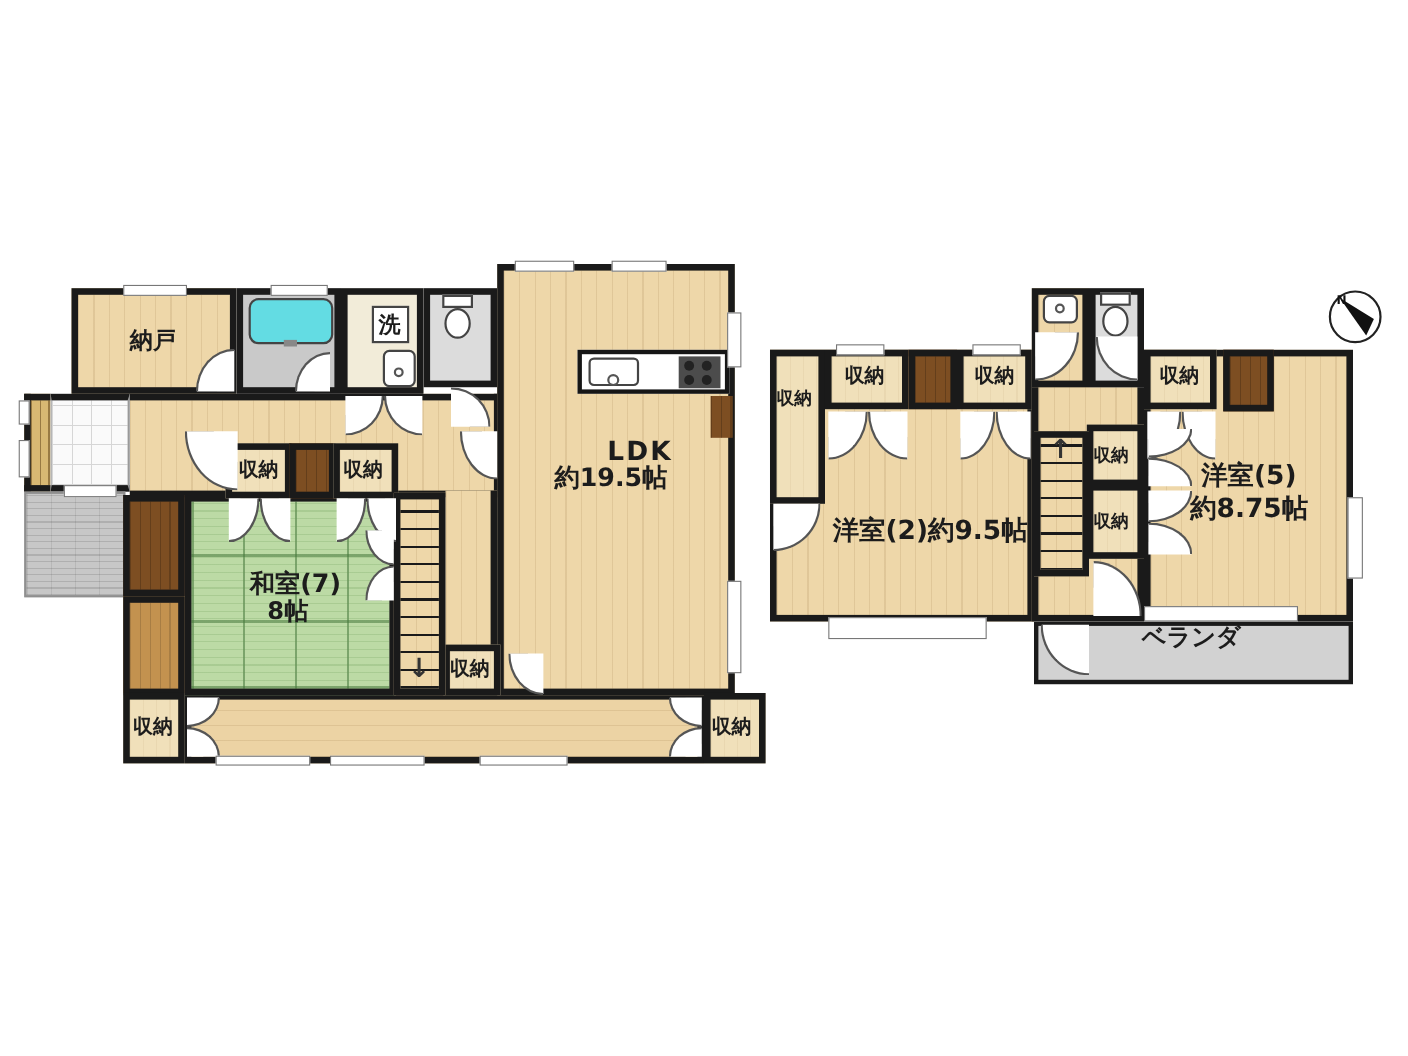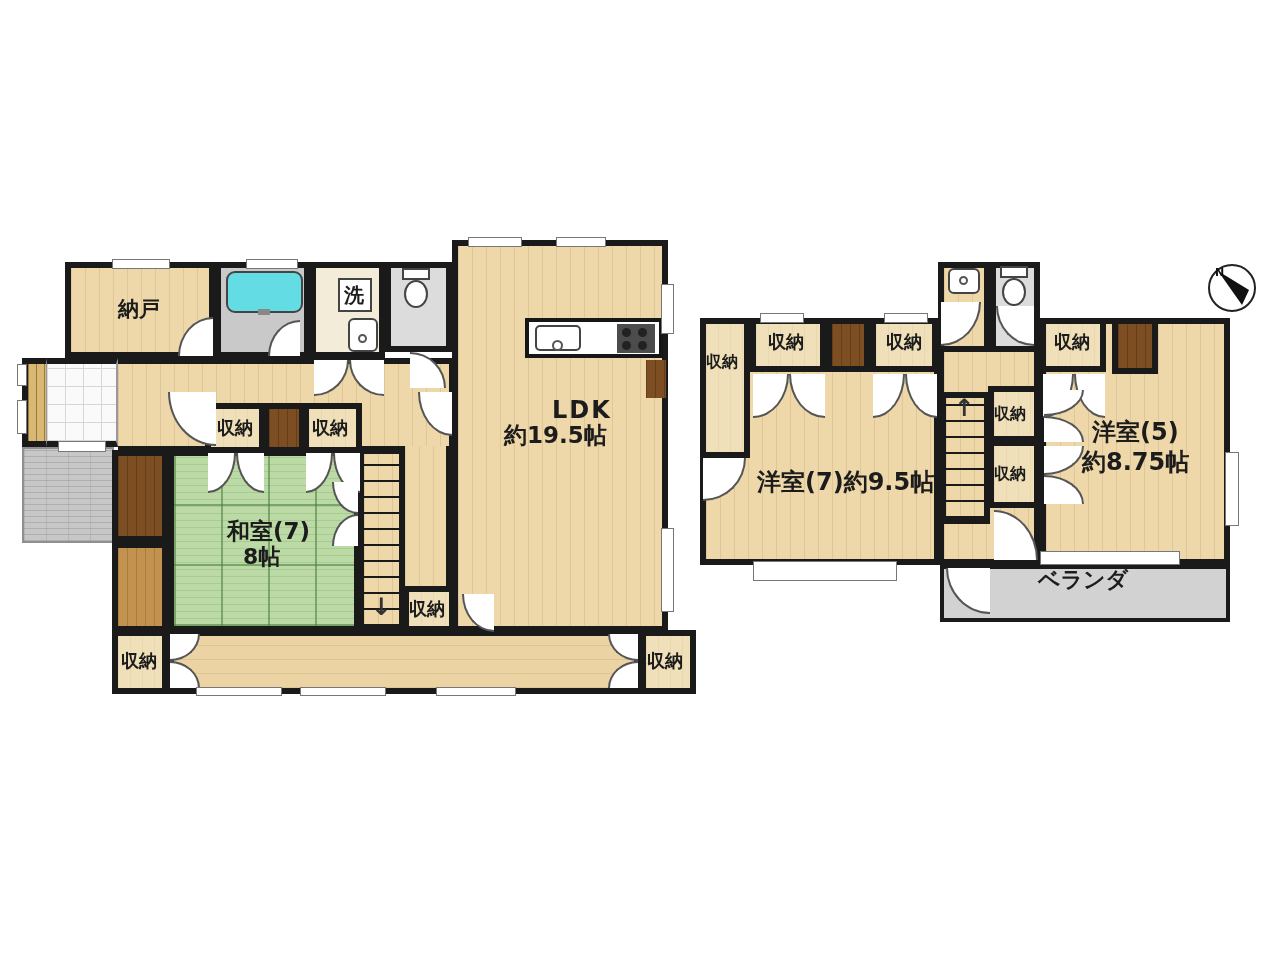--- a/index.html
+++ b/index.html
@@ -184,21 +184,21 @@
     <div class="dr dr-tr" style="left:1044px;top:475px;width:40px;height:29px;"></div>
     <div class="dr dr-bl" style="left:946px;top:568px;width:44px;height:46px;"></div>
     <div class="dr dr-tr" style="left:994px;top:510px;width:44px;height:50px;"></div>
 
     <div class="win" style="left:753px;top:561px;width:144px;height:20px;"></div>
     <div class="win" style="left:1225px;top:452px;width:14px;height:74px;"></div>
     <div class="win" style="left:1040px;top:551px;width:140px;height:14px;"></div>
     <div class="win" style="left:884px;top:313px;width:44px;height:10px;"></div>
     <div class="win" style="left:760px;top:313px;width:44px;height:10px;"></div>
 
-    <div class="lbl" style="left:757px;top:470px;font-size:24px;">洋室(7)約9.5帖</div>
+    <div class="lbl" style="left:757px;top:470px;font-size:24px;">洋室(2)約9.5帖</div>
     <div class="lbl" style="left:1092px;top:420px;font-size:24px;">洋室(5)</div>
     <div class="lbl" style="left:1082px;top:450px;font-size:24px;">約8.75帖</div>
     <div class="lbl" style="left:1038px;top:569px;font-size:22px;">ベランダ</div>
     <div class="lbl" style="left:706px;top:354px;font-size:16px;">収納</div>
     <div class="lbl" style="left:768px;top:333px;font-size:18px;">収納</div>
     <div class="lbl" style="left:886px;top:333px;font-size:18px;">収納</div>
     <div class="lbl" style="left:1054px;top:333px;font-size:18px;">収納</div>
     <div class="lbl" style="left:994px;top:406px;font-size:16px;">収納</div>
     <div class="lbl" style="left:994px;top:466px;font-size:16px;">収納</div>
   </div>

